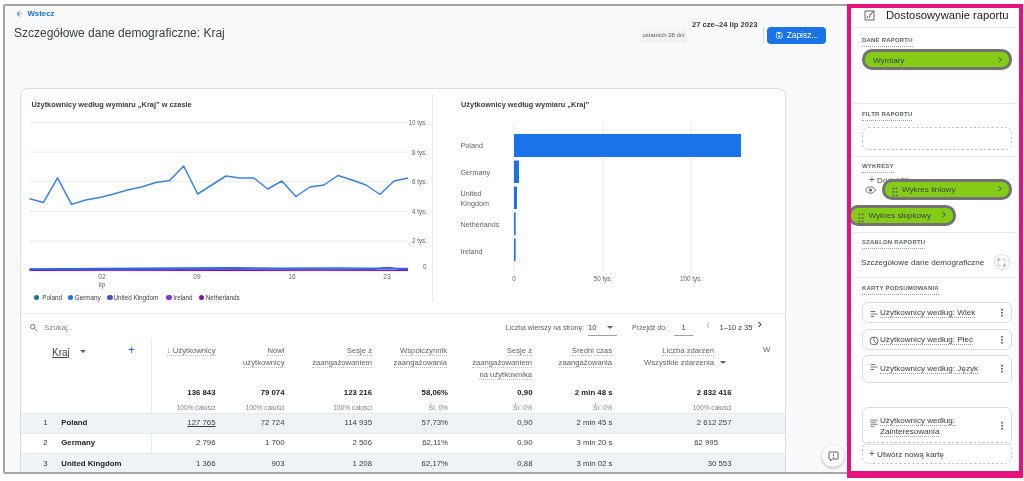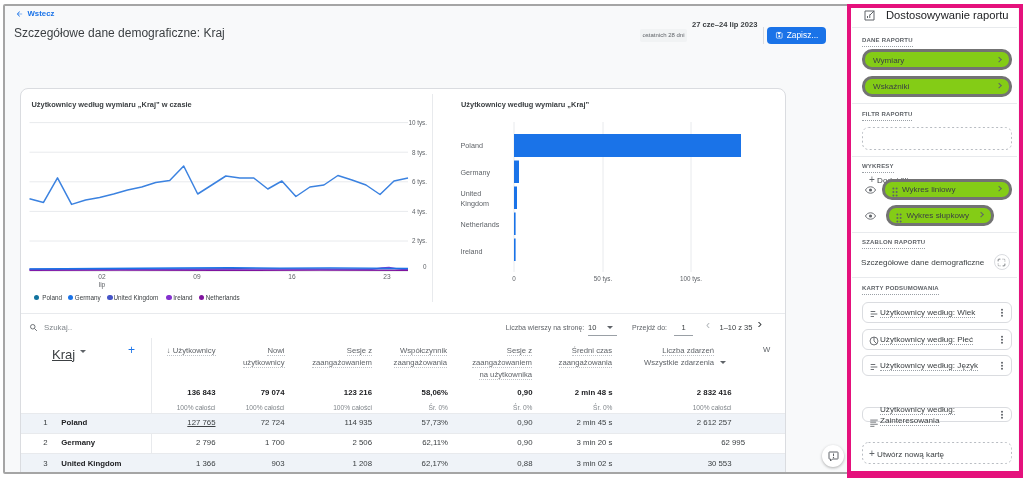--- a/index.html
+++ b/index.html
@@ -136,21 +136,21 @@
 <div class="abs" style="left:44px; top:323px; font-size:7.9px; color:#80868b;">Szukaj..</div>
 <div class="abs gs" style="left:505.7px; top:323.5px; font-size:7px;">Liczba wierszy na stronę:</div>
 <div class="abs" style="left:588px; top:322.5px; width:29px; text-align:left; font-size:7.5px; color:#3c4043; border-bottom:1px solid #9aa0a6; padding-bottom:3px;">10</div>
 <div class="abs" style="left:607px; top:326px; width:0; height:0; border-left:3.3px solid transparent; border-right:3.3px solid transparent; border-top:3.8px solid #5f6368;"></div>
 <div class="abs gs" style="left:632px; top:323.5px; font-size:7px;">Przejdź do:</div>
 <div class="abs" style="left:674px; top:322.5px; width:19px; text-align:center; font-size:7.5px; color:#3c4043; border-bottom:1px solid #9aa0a6; padding-bottom:3px;">1</div>
 <div class="abs" style="left:706px; top:317.5px; font-size:12px; color:#b5b9bd;">‹</div>
 <div class="abs" style="left:719.5px; top:323px; font-size:7.5px; color:#3c4043;">1–10 z 35</div>
 <div class="abs" style="left:757.5px; top:316px; font-size:13.5px; color:#3c4043;">›</div>
 
-<div class="abs" style="left:52px; top:346.5px; font-size:13px; color:#3c4043;text-decoration:underline;">Kraj</div>
+<div class="abs" style="left:52px; top:346.5px; font-size:10px; color:#3c4043;text-decoration:underline;">Kraj</div>
 <div class="abs" style="left:79.5px; top:350px; width:0; height:0; border-left:3.3px solid transparent; border-right:3.3px solid transparent; border-top:3.8px solid #5f6368;"></div>
 <div class="abs" style="left:128px; top:343px; font-size:12px; color:#1a73e8;">+</div>
 <div class="abs" style="left:150.5px; top:338px; width:1px; height:142px; background:#e8eaed;"></div>
 
 <div class="hdr2" style="right:808.5px; top:345px;"><span>↓ Użytkownicy</span></div>
 <div class="hdr2" style="right:739.5px; top:345px;"><span>Nowi</span><br><span>użytkownicy</span></div>
 <div class="hdr2" style="right:652px; top:345px;"><span>Sesje z</span><br><span>zaangażowaniem</span></div>
 <div class="hdr2" style="right:577px; top:345px;"><span>Współczynnik</span><br><span>zaangażowania</span></div>
 <div class="hdr2" style="right:492px; top:345px;"><span>Sesje z</span><br><span>zaangażowaniem</span><br><span>na użytkownika</span></div>
 <div class="hdr2" style="right:412px; top:345px;"><span>Średni czas</span><br><span>zaangażowania</span></div>
@@ -190,21 +190,21 @@
 <div class="num" style="right:292.5px; top:418px;">2 612 257</div>
 
 <div class="num gs" style="right:976.5px; top:438.3px;">2</div>
 <div class="abs" style="left:61.3px; top:438.3px; font-size:7.8px; font-weight:bold; color:#202124;">Germany</div>
 <div class="num" style="right:808.5px; top:438.3px;">2 796</div>
 <div class="num" style="right:739.5px; top:438.3px;">1 700</div>
 <div class="num" style="right:652px; top:438.3px;">2 506</div>
 <div class="num" style="right:576px; top:438.3px;">62,11%</div>
 <div class="num" style="right:491.5px; top:438.3px;">0,90</div>
 <div class="num" style="right:411.5px; top:438.3px;">3 min 20 s</div>
-<div class="num" style="right:279px; top:438.3px;padding-left:44px;">62 995</div>
+<div class="num" style="right:306px; top:438.3px;padding-left:44px;">62 995</div>
 
 <div class="num gs" style="right:976.5px; top:458.6px;">3</div>
 <div class="abs" style="left:61.3px; top:458.6px; font-size:7.8px; font-weight:bold; color:#202124;">United Kingdom</div>
 <div class="num" style="right:808.5px; top:458.6px;margin-left:39px;">1 366</div>
 <div class="num" style="right:739.5px; top:458.6px;">903</div>
 <div class="num" style="right:652px; top:458.6px;">1 208</div>
 <div class="num" style="right:576px; top:458.6px;">62,17%</div>
 <div class="num" style="right:491.5px; top:458.6px;">0,88</div>
 <div class="num" style="right:411.5px; top:458.6px;margin-left:16px;">3 min 02 s</div>
 <div class="num" style="right:292.5px; top:458.6px;">30 553</div>
@@ -224,24 +224,20 @@
         <path fill="none" stroke="#5f6368" stroke-width="2" d="M14 12l8.5-8.5"></path>
       </svg>
 <div class="abs" style="left:886px; top:8.5px; font-size:11.2px; color:#202124; white-space:nowrap;">Dostosowywanie raportu</div>
 <div class="sdiv" style="top:27.4px;"></div>
 
 <div class="lbl abs" style="left:862px; top:37px;"><span>DANE RAPORTU</span></div>
 <div class="sbbox" style="top:49px;">
         <span class="t">Wymiary</span>
         <span class="chev"></span>
       </div>
-<div class="sbbox" style="top:75.5px;">
-        <span class="t">Wskaźniki</span>
-        <span class="chev"></span>
-      </div>
 <div class="sdiv" style="top:103px;"></div>
 
 <div class="lbl abs" style="left:862px; top:111px;"><span>FILTR RAPORTU</span></div>
 <div class="abs" style="left:862px; top:127px; width:150px; height:23px;">
   <svg width="150" height="23" style="position:absolute;left:0;top:0;">
           <rect x="0.5" y="0.5" width="149" height="22" rx="6" fill="none" stroke="#b8bcc2" stroke-dasharray="2 2.4"></rect>
         </svg>
   <span style="position:absolute; left:7px; top:50%; transform:translateY(-50%); font-size:8.1px; color:#3c4043; white-space:nowrap;margin-top:40px;"><span style="font-size:10px; color:#5f6368;">+</span> Dodaj filtr</span>
 </div>
 <div class="sdiv" style="top:155.5px;"></div>
@@ -262,21 +258,21 @@
             <circle cx="4.6" cy="8.6" r="1"></circle>
           </g>
         </svg>
   <span class="t" style="left:17.5px;">Wykres liniowy</span>
         <span class="chev"></span>
 </div>
 <svg class="abs" style="left:864.5px; top:211.5px;" width="11" height="8" viewBox="0 0 24 16">
         <path fill="none" stroke="#5f6368" stroke-width="2" d="M12 1C7 1 3 4 1 8c2 4 6 7 11 7s9-3 11-7c-2-4-6-7-11-7z"></path>
         <circle cx="12" cy="8" r="3.4" fill="#5f6368"></circle>
       </svg>
-<div class="sbbox" style="left:886px; top:204.5px; width:108px; height:21px;text-decoration:underline;">
+<div class="sbbox" style="left:848px; top:204.5px; width:108px; height:21px;text-decoration:underline;">
   <svg style="position:absolute;left:7px;top:5px;" width="6" height="10" viewBox="0 0 6 10">
           <g fill="#5f6368">
             <circle cx="1.4" cy="1.4" r="1"></circle>
             <circle cx="4.6" cy="1.4" r="1"></circle>
             <circle cx="1.4" cy="5" r="1"></circle>
             <circle cx="4.6" cy="5" r="1"></circle>
             <circle cx="1.4" cy="8.6" r="1"></circle>
             <circle cx="4.6" cy="8.6" r="1"></circle>
           </g>
         </svg>
@@ -317,34 +313,34 @@
           <circle cx="12" cy="12" r="9.5" fill="none" stroke="#5f6368" stroke-width="2.2"></circle>
           <path fill="none" stroke="#5f6368" stroke-width="2.2" d="M12 2.5V12l6.5 6.5"></path>
         </svg>
   <span class="txt">Użytkownicy według: Płeć</span>
   <span class="dots3">
           <i></i>
           <i></i>
           <i></i>
         </span>
 </div>
-<div class="cardrow" style="top:355px; height:21px;">
+<div class="cardrow" style="top:355px; height:28px;">
   <svg style="position:absolute;left:5.5px;top:5.5px;" width="10" height="10" viewBox="0 0 24 24">
           <g stroke="#5f6368" stroke-width="2.2">
             <path d="M4 6h11M4 12h16M4 18h8"></path>
           </g>
         </svg>
   <span class="txt">Użytkownicy według: Język</span>
   <span class="dots3">
           <i></i>
           <i></i>
           <i></i>
         </span>
 </div>
-<div class="cardrow" style="top:407px; height:15px;">
+<div class="cardrow" style="top:407px; height:38px;">
   <svg style="position:absolute;left:5.5px;top:9.5px;" width="10" height="10" viewBox="0 0 24 24">
           <g stroke="#5f6368" stroke-width="2">
             <path d="M3 5h18M3 10h14M3 15h18M3 20h10"></path>
           </g>
         </svg>
   <span class="txt" style="line-height:11px; border:none;"><span style="border-bottom:1px dotted #9aa0a6;">Użytkownicy według:</span><br><span style="border-bottom:1px dotted #9aa0a6;">Zainteresowania</span></span>
   <span class="dots3">
           <i></i>
           <i></i>
           <i></i>

